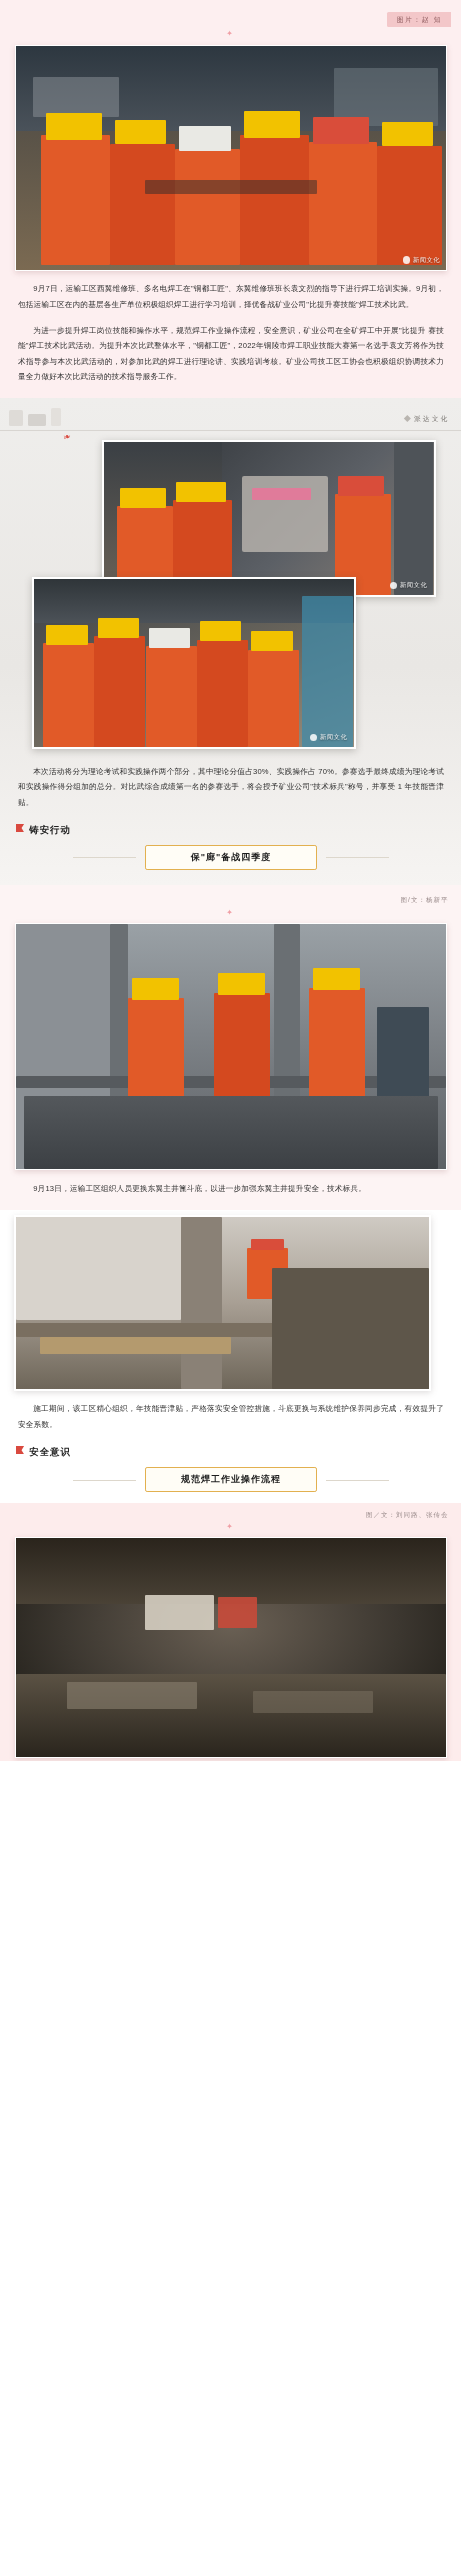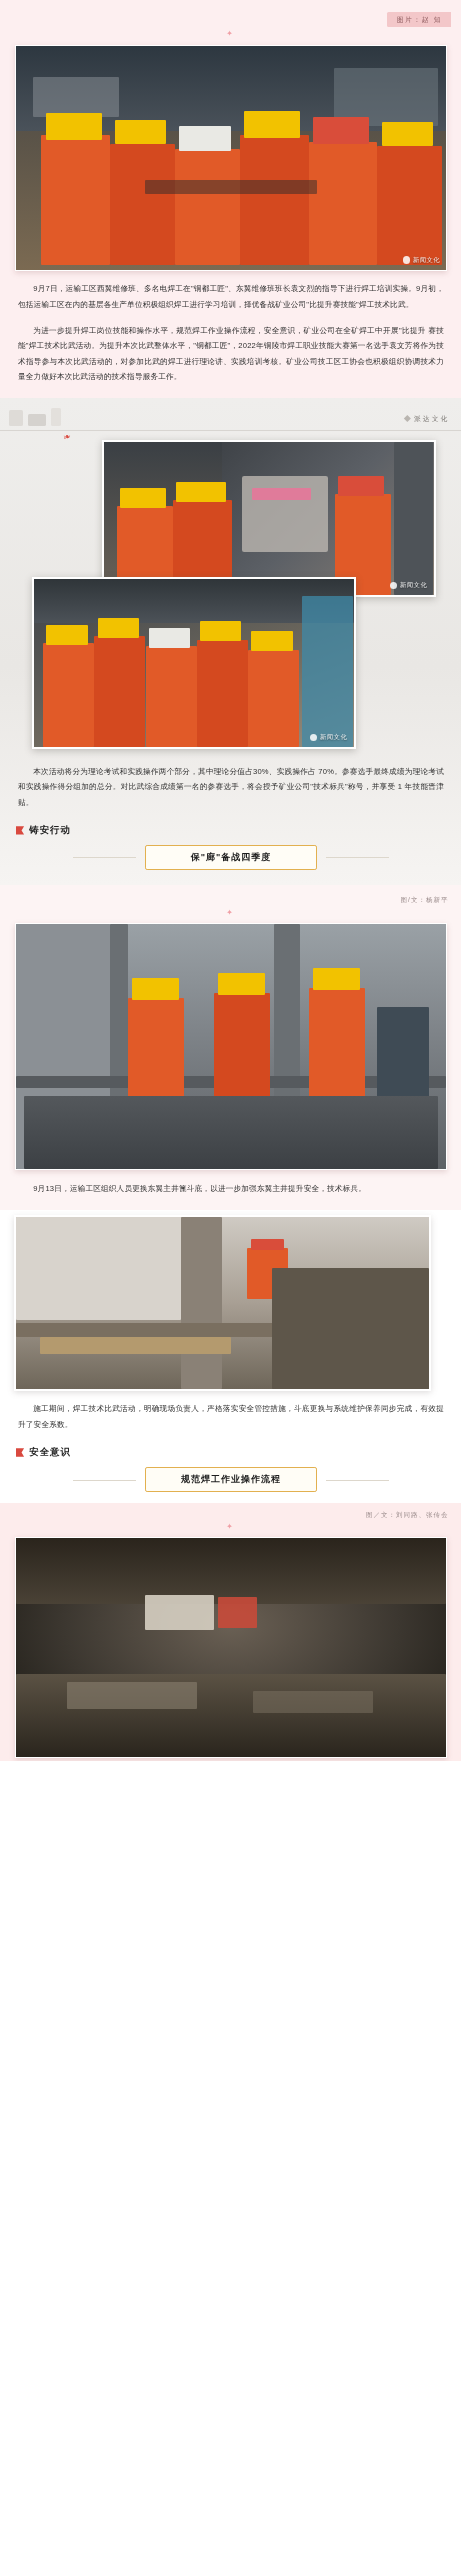--- a/index.html
+++ b/index.html
@@ -127,21 +127,20 @@
     box-shadow: 0 2.1px 7.3px rgba(80,75,70,.3);
     overflow: hidden;
   }
   .ph.top  { left: 89px; top: 0;    width: 334px; height: 157px; }
   .ph.bot  { left: 19px;  top: 137px; width: 324px; height: 172px; }
 
   
   .title-bar {
     margin: 13.6px 0 0 0;
     display: flex;
-    align-items: center;
     gap: 5.2px;
     padding-left: 15.7px;
   }
   .title-bar .flag {
     width: 8.4px; height: 8.4px;
     background: #d9493f;
     clip-path: polygon(0 0, 100% 0, 70% 50%, 100% 100%, 0 100%);
   }
   .title-bar .t {
     font-size: 9.4px; font-weight: bold; color: #222; letter-spacing: 1px;
@@ -366,21 +365,21 @@
           <i style="left:40%;top:0;width:10%;height:100%;background:#8a8176;"></i>
           <i class="suit" style="left:56%;top:18%;width:10%;height:30%;"></i>
           <i class="cap-r" style="left:57%;top:13%;width:8%;height:6%;"></i>
           <i style="left:0;top:62%;width:100%;height:8%;background:#7a6f60;"></i>
           <i style="left:6%;top:70%;width:46%;height:10%;background:#b49a6e;"></i>
           <i style="left:62%;top:30%;width:38%;height:70%;background:#5e564a;"></i>
         </div>
       </div>
     </div>
 
-    <p class="body-text">施工期间，焊工技术比武活动，明确现场负责人，严格落实安全管控措施，斗底更换与系统维护保养同步完成，有效提升了安全系数。</p>
+    <p class="body-text">施工期间，该工区精心组织，年技能晋津贴，严格落实安全管控措施，斗底更换与系统维护保养同步完成，有效提升了安全系数。</p>
 
     <div class="title-bar">
       <span class="flag"></span>
       <span class="t">安全意识</span>
     </div>
 
     <div class="banner-wrap">
       <div class="banner">规范焊工作业操作流程</div>
     </div>
   </div>

